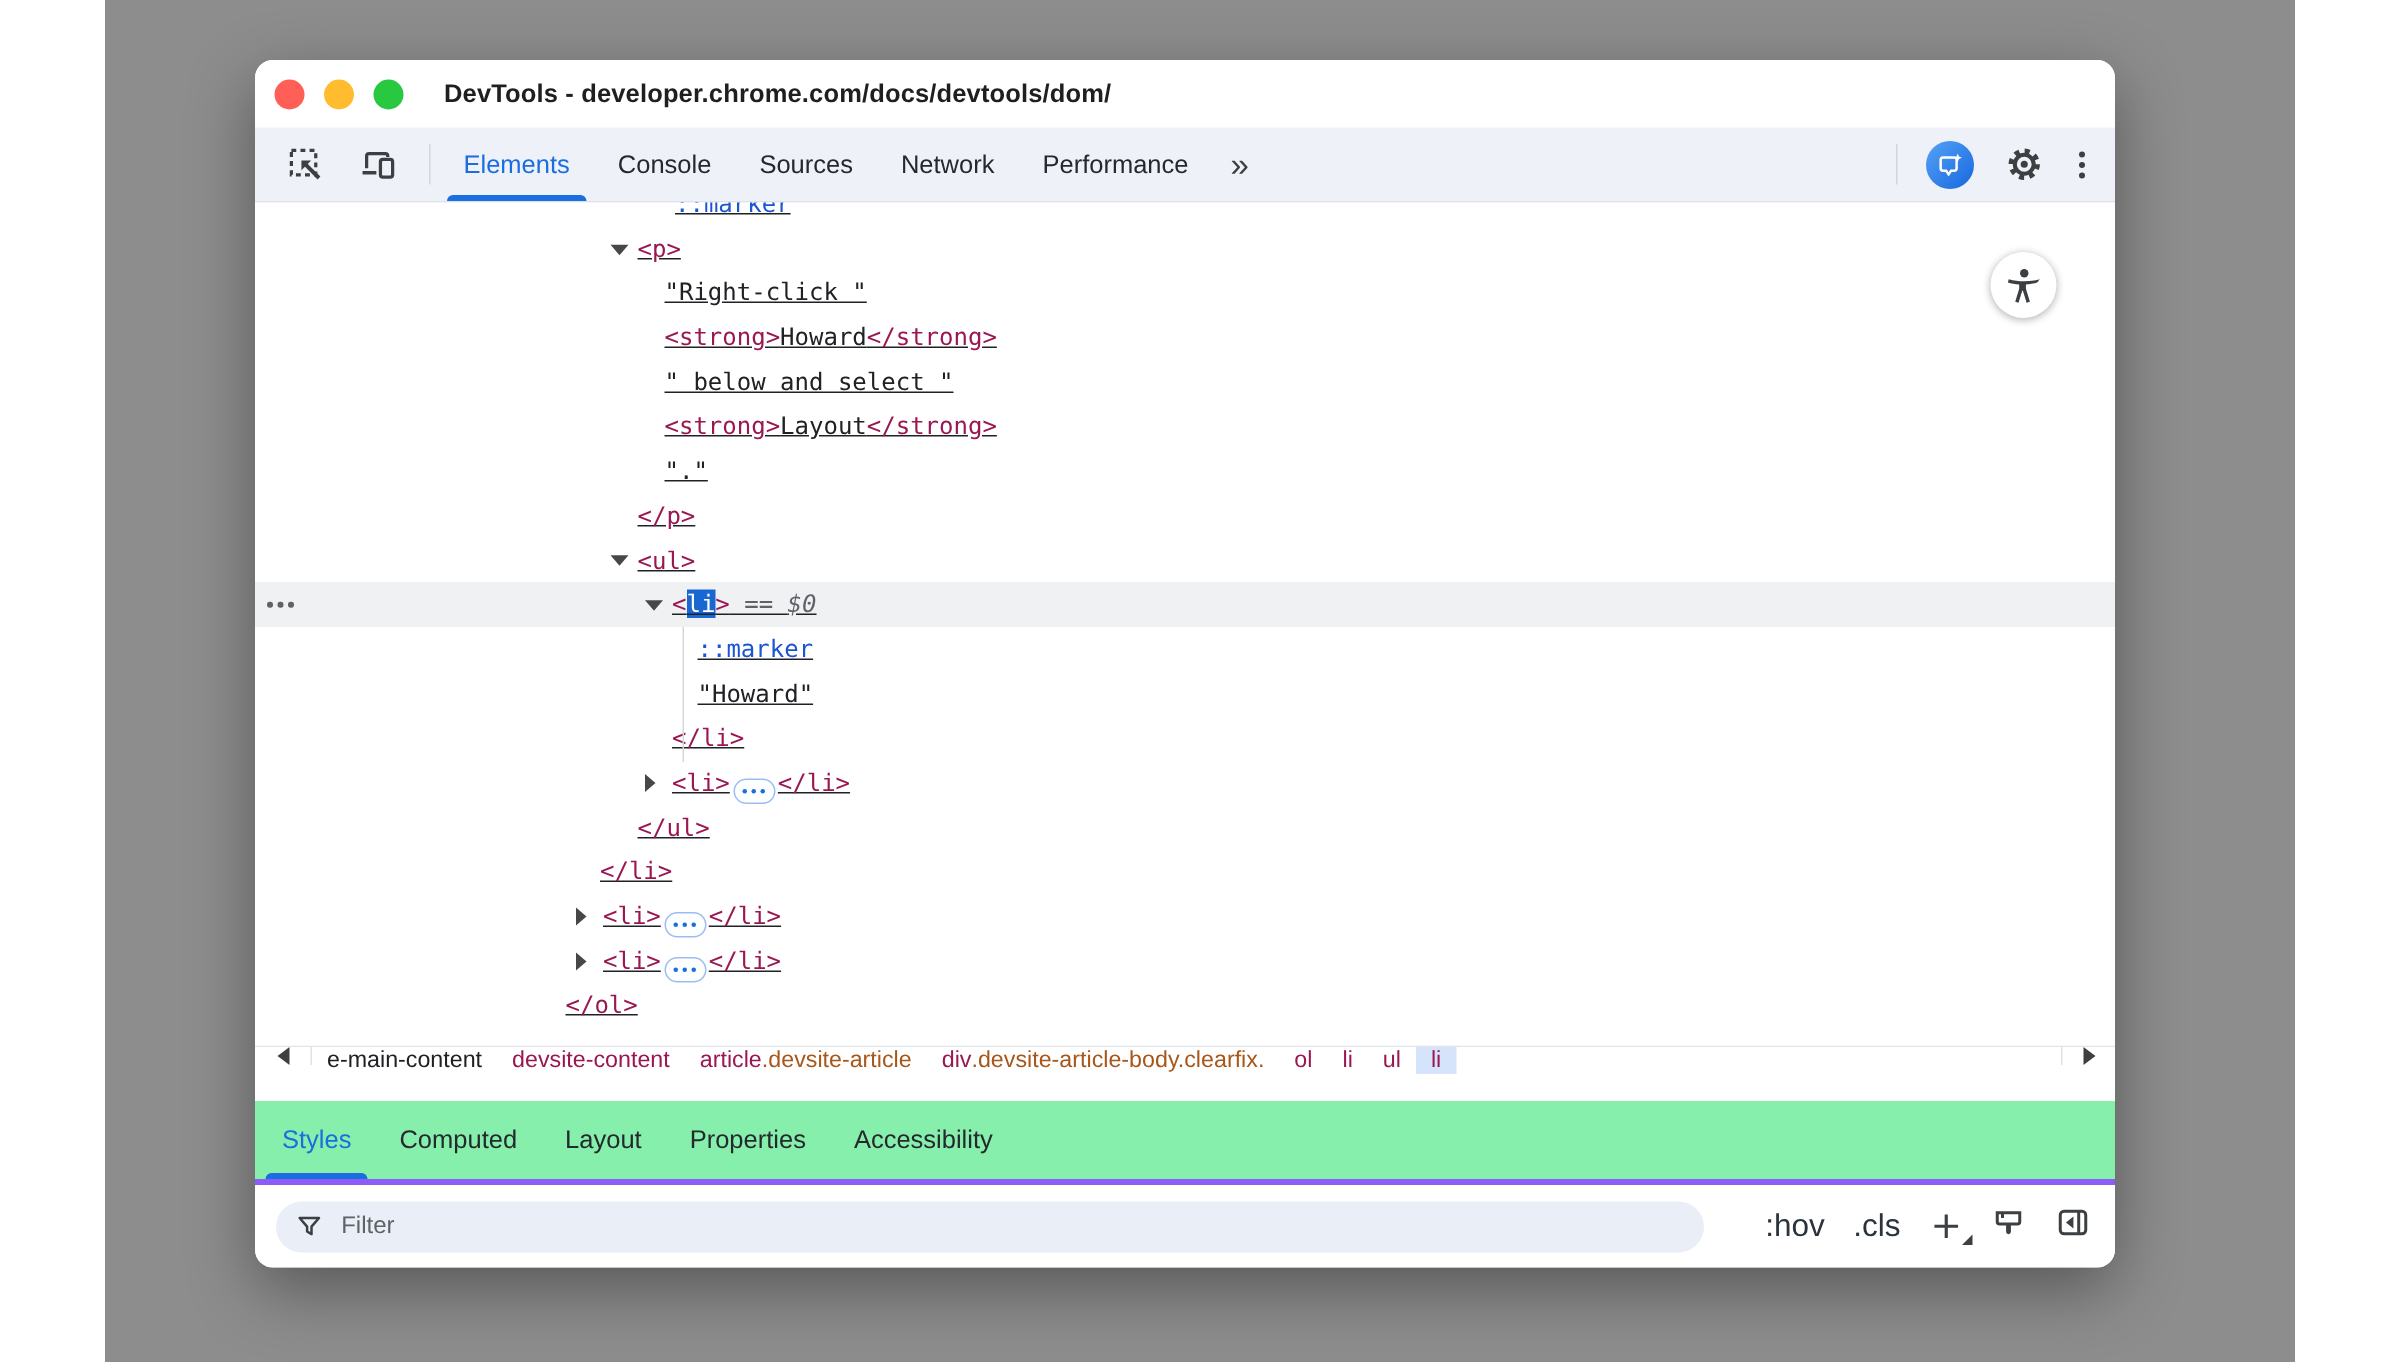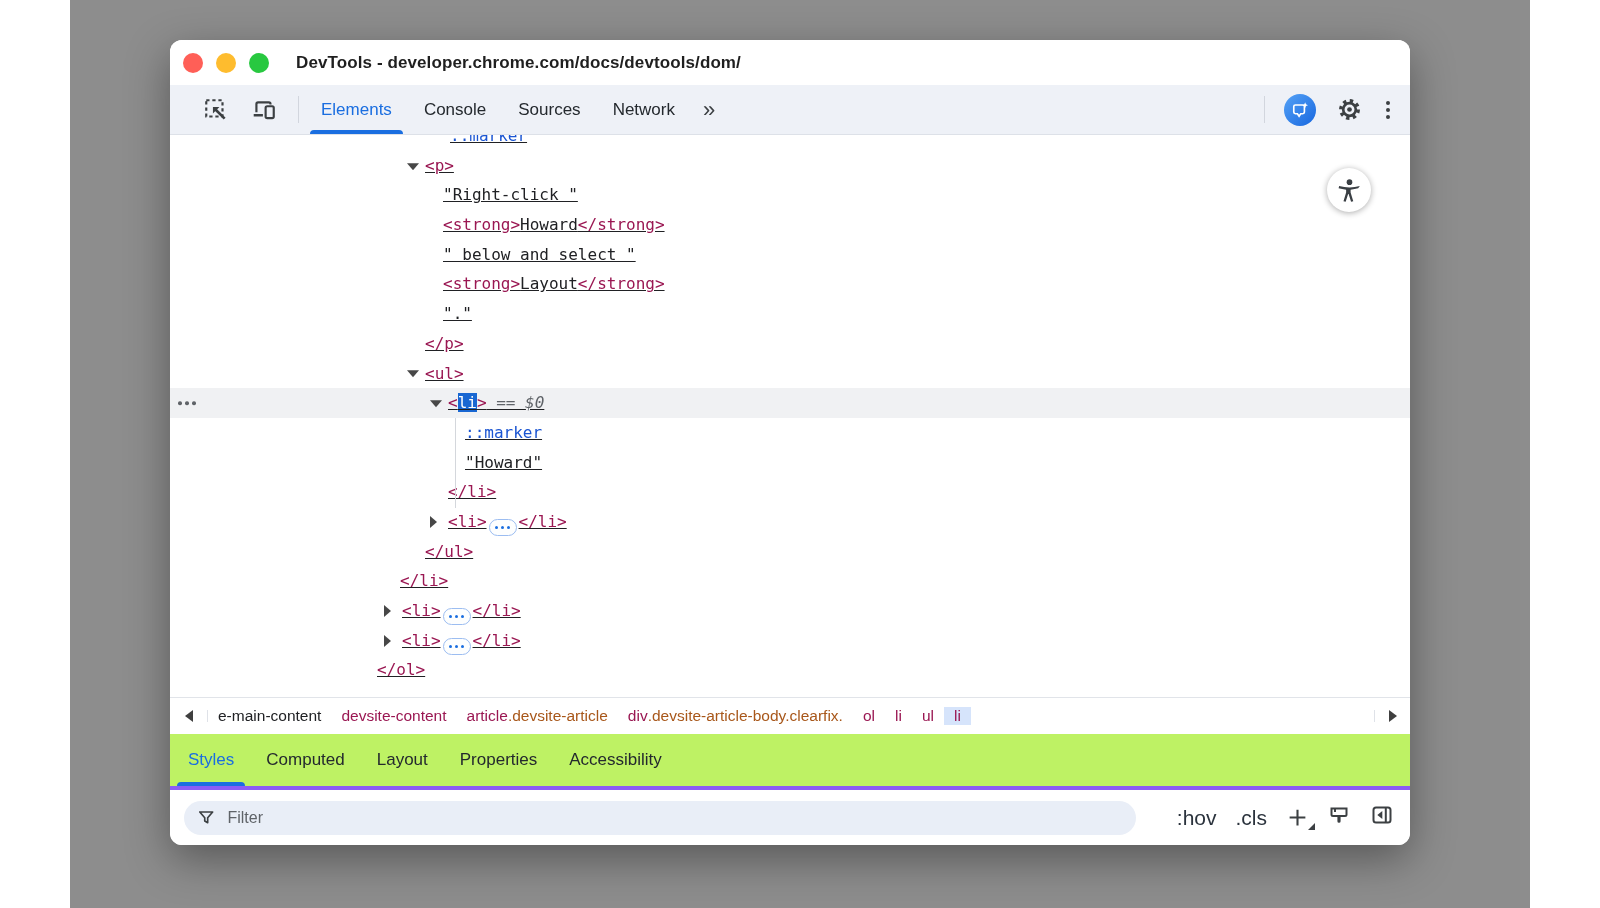--- a/index.html
+++ b/index.html
@@ -18,21 +18,21 @@
   }
 
   
   .titlebar { flex:0 0 45px; display:flex; align-items:center; background:#fff; }
   .lights { display:flex; gap:13px; margin-left:13px; }
   .light { width:20px; height:20px; border-radius:50%; }
   .title { margin-left:27px; font-size:17px; font-weight:bold; color:#1f1f1f; letter-spacing:.1px; }
 
   
   .toolbar { flex:0 0 50px; background:#eef1f7; border-bottom:1px solid #dde1e8;
-    display:flex; align-items:center; padding-left:32px; }
+    display:flex; align-items:center; padding-left:20px; }
   .tool-icon { width:28px; height:28px; display:flex; align-items:center; justify-content:center; }
   .tool-icon + .tool-icon { margin-left:20px; }
   .vdiv { width:1px; height:27px; background:#d2d6de; margin:0 0 0 20px; }
   .tabs { display:flex; height:100%; margin-left:6px; }
   .tab { padding:0 16px; display:flex; align-items:center; font-size:17px; color:#24292e; position:relative; cursor:default; }
   .tab.active { color:#1a6ee0; }
   .tab.active::after { content:""; position:absolute; left:5px; right:5px; bottom:0; height:4px;
     background:#1a6ee0; border-radius:4px 4px 0 0; }
   .more-tabs { font-size:22px; color:#3c4043; padding:0 12px; align-self:center; line-height:1; }
   .toolbar-right { margin-left:auto; display:flex; align-items:center; gap:19px; padding-right:16px; }
@@ -66,35 +66,35 @@
   .hover-dots { position:absolute; left:8px; top:50%; transform:translateY(-50%);
     display:flex; gap:3.5px; }
   .hover-dots i { width:3.6px; height:3.6px; border-radius:50%; background:#5f6368; }
   .guide { position:absolute; left:285px; top:283px; width:1px; height:90px; background:#d4d7dc; }
 
   .a11y-btn { position:absolute; top:33px; right:39px; width:44px; height:44px; border-radius:50%;
     background:#fff; box-shadow:0 1px 6px rgba(0,0,0,.33); display:flex; align-items:center; justify-content:center; }
 
   
   .crumbs { flex:0 0 37px; background:#fff; border-top:1px solid #e1e4e9;
-    display:flex; align-items:center; font-size:15.5px; overflow:hidden; }
+    display:flex; align-items:flex-start; font-size:15.5px; overflow:hidden; }
   .crumb-nav { flex:0 0 38px; display:flex; align-items:center; justify-content:center; background:#fff; }
   .crumb-nav.left  { border-right:1px solid #dfe2e8; }
   .crumb-nav.right { border-left:1px solid #dfe2e8; margin-left:auto; flex:0 0 36px; }
   .arrow-left  { width:0; height:0; border-top:6px solid transparent; border-bottom:6px solid transparent; border-right:8px solid #3f3f3f; }
   .arrow-right { width:0; height:0; border-top:6px solid transparent; border-bottom:6px solid transparent; border-left:8px solid #3f3f3f; }
   .crumb-list { display:flex; align-items:stretch; }
   .crumb { display:flex; align-items:center; padding:0 10px; white-space:nowrap; }
   .crumb.selected { background:#d6e4fb; }
   .bc-plain { color:#202124; }
   .bc-tag   { color:#9a1752; }
   .bc-cls   { color:#a8571a; }
 
   
-  .styles-tabs { flex:0 0 52px; background:#bef264; display:flex; align-items:stretch; padding-left:2px; }
+  .styles-tabs { flex:0 0 52px; background:#86efac; display:flex; align-items:stretch; padding-left:2px; }
   .stab { padding:0 16px; display:flex; align-items:center; font-size:17px; color:#24292e; position:relative; }
   .stab.active { color:#1a6ee0; }
   .stab.active::after { content:""; position:absolute; left:5px; right:5px; bottom:0; height:4px;
     background:#1a6ee0; border-radius:4px 4px 0 0; }
 
   
   .filterbar { flex:0 0 59px; background:#fff; border-top:4px solid #8b5cf6;
     display:flex; align-items:center; padding:0 14px; }
   .filter-pill { flex:0 0 952px; height:34px; border-radius:17px; background:#e9eef7;
     display:flex; align-items:center; padding:0 13px; gap:10px; }
@@ -138,20 +138,21 @@
         <rect x="13.5" y="8.5" width="7.5" height="11" rx="1.5" fill="#eef1f7" stroke="#3c4043" stroke-width="2"></rect>
       </svg>
     </span>
     <span class="vdiv"></span>
 
     <div class="tabs">
         <div class="tab active">Elements</div>
         <div class="tab">Console</div>
         <div class="tab">Sources</div>
         <div class="tab">Network</div>
+        <div class="tab">Performance</div>
       </div>
     <span class="more-tabs">»</span>
 
     <div class="toolbar-right">
       <span class="vdiv" style="margin:0"></span>
       <span class="ai-btn">
         <svg viewBox="0 0 24 24" width="22" height="22">
           <path d="M7 6.5 h8 a1.8 1.8 0 0 1 1.8 1.8 v6 a1.8 1.8 0 0 1 -1.8 1.8 h-2.2 l-1.8 2.7 -1.8 -2.7 H7 a1.8 1.8 0 0 1 -1.8 -1.8 v-6 A1.8 1.8 0 0 1 7 6.5 z" fill="none" stroke="#ffffff" stroke-width="1.8"></path>
           <path d="M17.6 3.6 l0.9 2.2 2.2 0.9 -2.2 0.9 -0.9 2.2 -0.9 -2.2 -2.2 -0.9 2.2 -0.9 z" fill="#ffffff"></path>
         </svg>

